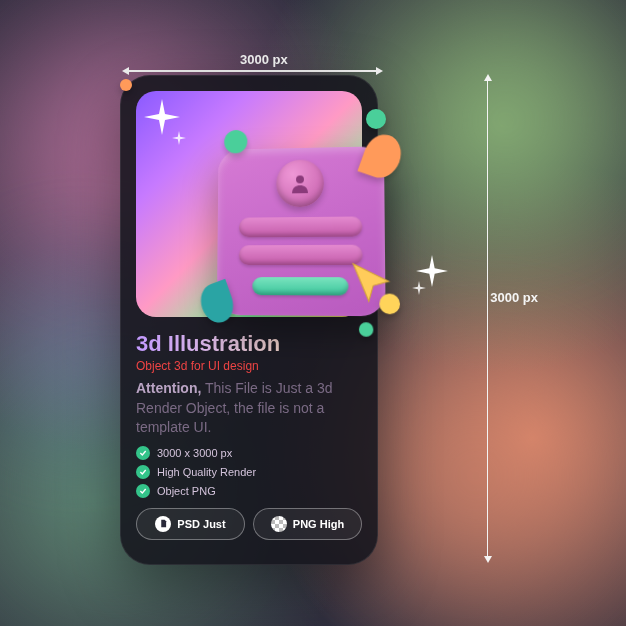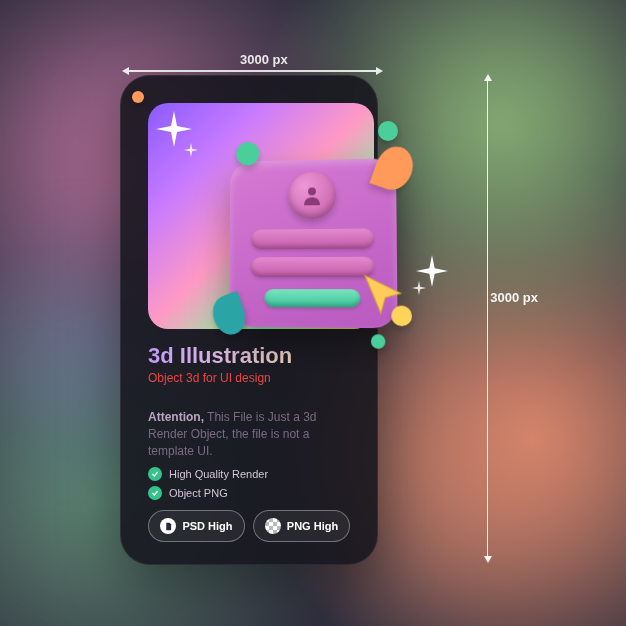--- a/index.html
+++ b/index.html
@@ -20,21 +20,21 @@
     .bg3 { width: 220px; height: 220px; background: #d4846a; bottom: 40px; right: 40px; }
     .bg4 { width: 160px; height: 160px; background: #5a8a7a; bottom: 60px; left: 40px; }
     .bg5 { width: 140px; height: 140px; background: #7aa4d4; top: 280px; left: 10px; }
 
     .phone {
       position: absolute;
       left: 120px; top: 75px;
       width: 258px; height: 490px;
       background: rgba(20, 20, 28, 0.88);
       border-radius: 30px;
-      padding: 28px;
+      padding: 16px;
       box-shadow: 0 20px 60px rgba(0,0,0,0.4), inset 0 0 0 1px rgba(255,255,255,0.08);
     }
 
     .hero {
       width: 226px; height: 226px;
       border-radius: 20px;
       background: linear-gradient(135deg, #8a5aff 0%, #c77aff 25%, #ff9ac4 50%, #7aff9a 75%, #ffcc5a 100%);
       position: relative;
     }
 
@@ -83,21 +83,21 @@
     .spl-orange { width: 36px; height: 44px; background: #ff9a5a; top: -12px; right: -16px; border-radius: 50% 50% 50% 0; transform: rotate(20deg); box-shadow: 0 4px 6px rgba(0,0,0,0.2); }
     .spl-green1 { width: 24px; height: 24px; background: #4acf9a; top: -20px; left: 6px; box-shadow: 0 4px 6px rgba(0,0,0,0.2); }
     .spl-teal { width: 32px; height: 40px; background: #2aa4a4; bottom: -8px; left: -16px; border-radius: 50% 0 50% 50%; transform: rotate(-20deg); box-shadow: 0 4px 6px rgba(0,0,0,0.2); }
     .spl-yellow { width: 20px; height: 20px; background: #ffd45a; bottom: 2px; right: -14px; box-shadow: 0 4px 6px rgba(0,0,0,0.2); }
     .spl-green2 { width: 14px; height: 14px; background: #4acf9a; bottom: -20px; right: 12px; box-shadow: 0 4px 6px rgba(0,0,0,0.2); }
     .dot-green { position: absolute; width: 20px; height: 20px; background: #4acf9a; border-radius: 50%; top: 18px; right: -24px; box-shadow: 0 4px 6px rgba(0,0,0,0.2); }
     .dot-orange { position: absolute; width: 12px; height: 12px; background: #ff9a5a; border-radius: 50%; top: -12px; left: -16px; box-shadow: 0 4px 6px rgba(0,0,0,0.2); }
 
     .title { margin-top: 14px; font-size: 22px; font-weight: 700; background: linear-gradient(90deg, #c39aff, #ffe8a4); -webkit-background-clip: text; background-clip: text; color: transparent; }
     .subtitle { margin-top: 2px; font-size: 12px; color: #ef4444; font-weight: 500; }
-    .attention { margin-top: 24px; font-size: 12px; line-height: 1.4; color: #7a6a84; }
+    .attention { margin-top: 6px; font-size: 14px; line-height: 1.4; color: #7a6a84; }
     .attention b { color: #baa4c4; }
     .features { margin-top: 8px; list-style: none; }
     .features li { display: flex; align-items: center; font-size: 11px; color: #d4c4dc; margin-bottom: 5px; }
     .check { width: 14px; height: 14px; border-radius: 50%; background: #34c48a; margin-right: 7px; display: flex; align-items: center; justify-content: center; flex-shrink: 0; }
     .check svg { width: 8px; height: 8px; }
 
     .buttons { margin-top: 10px; display: flex; gap: 8px; }
     .file-btn {
       flex: 1; height: 32px; border-radius: 16px;
       border: 1px solid rgba(255,255,255,0.35);
@@ -197,40 +197,48 @@
     <b>Attention,</b><span> This File is Just a 3d Render Object, the file is not a template UI.</span>
   </p>
 
   <ul class="features">
     <li>
       <span class="check">
           <svg viewBox="0 0 24 24" fill="none" stroke="#fff" stroke-width="4">
             <path d="M4 12 L10 18 L20 6"></path>
           </svg>
         </span>
+      <span>3000 x 3000 px</span>
+    </li>
+    <li>
+      <span class="check">
+          <svg viewBox="0 0 24 24" fill="none" stroke="#fff" stroke-width="4">
+            <path d="M4 12 L10 18 L20 6"></path>
+          </svg>
+        </span>
       <span>High Quality Render</span>
     </li>
     <li>
       <span class="check">
           <svg viewBox="0 0 24 24" fill="none" stroke="#fff" stroke-width="4">
             <path d="M4 12 L10 18 L20 6"></path>
           </svg>
         </span>
       <span>Object PNG</span>
     </li>
   </ul>
 
   <div class="buttons">
     <div class="file-btn">
       <span class="file-icon">
         <svg viewBox="0 0 24 24" fill="#2a2a3a">
             <path d="M6 2 H15 L19 6 V22 H6 Z"></path>
           </svg>
       </span>
-      <span>PSD High</span>
+      <span>PSD Just</span>
     </div>
     <div class="file-btn">
       <span class="file-icon" style="background: repeating-conic-gradient(#bbb 0 25%, #fff 0 50%) 0 0/8px 8px;">
       </span>
       <span>PNG High</span>
     </div>
   </div>
 
 </div>
 

